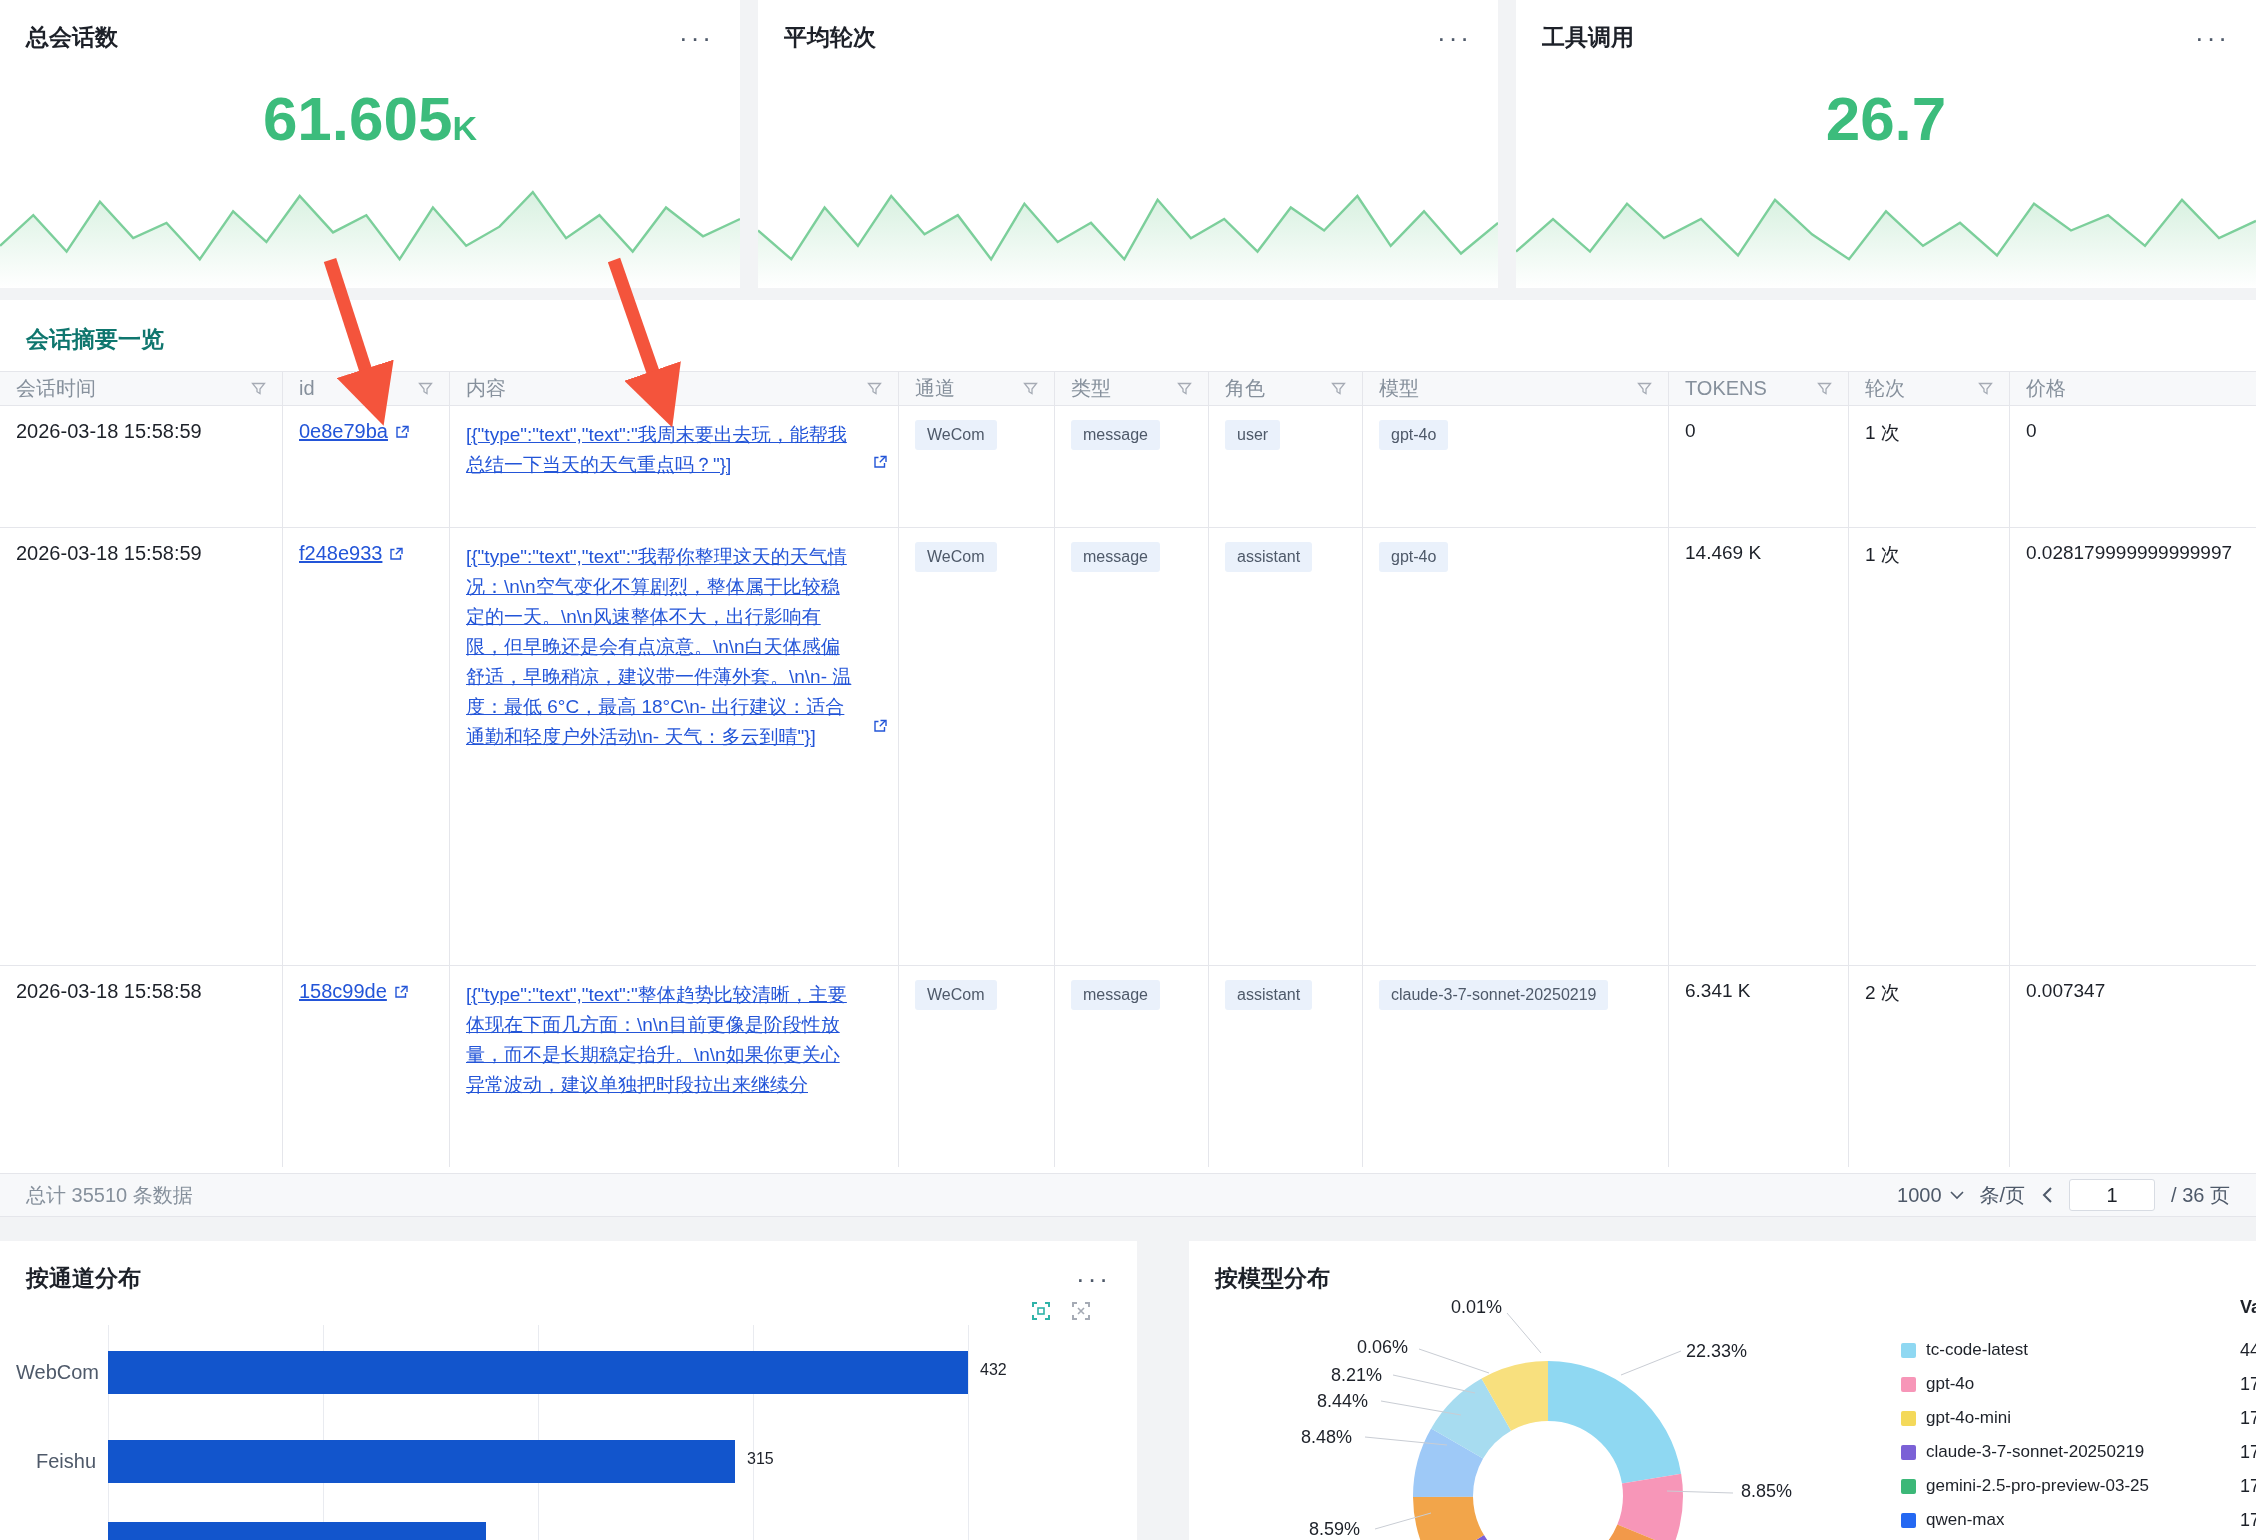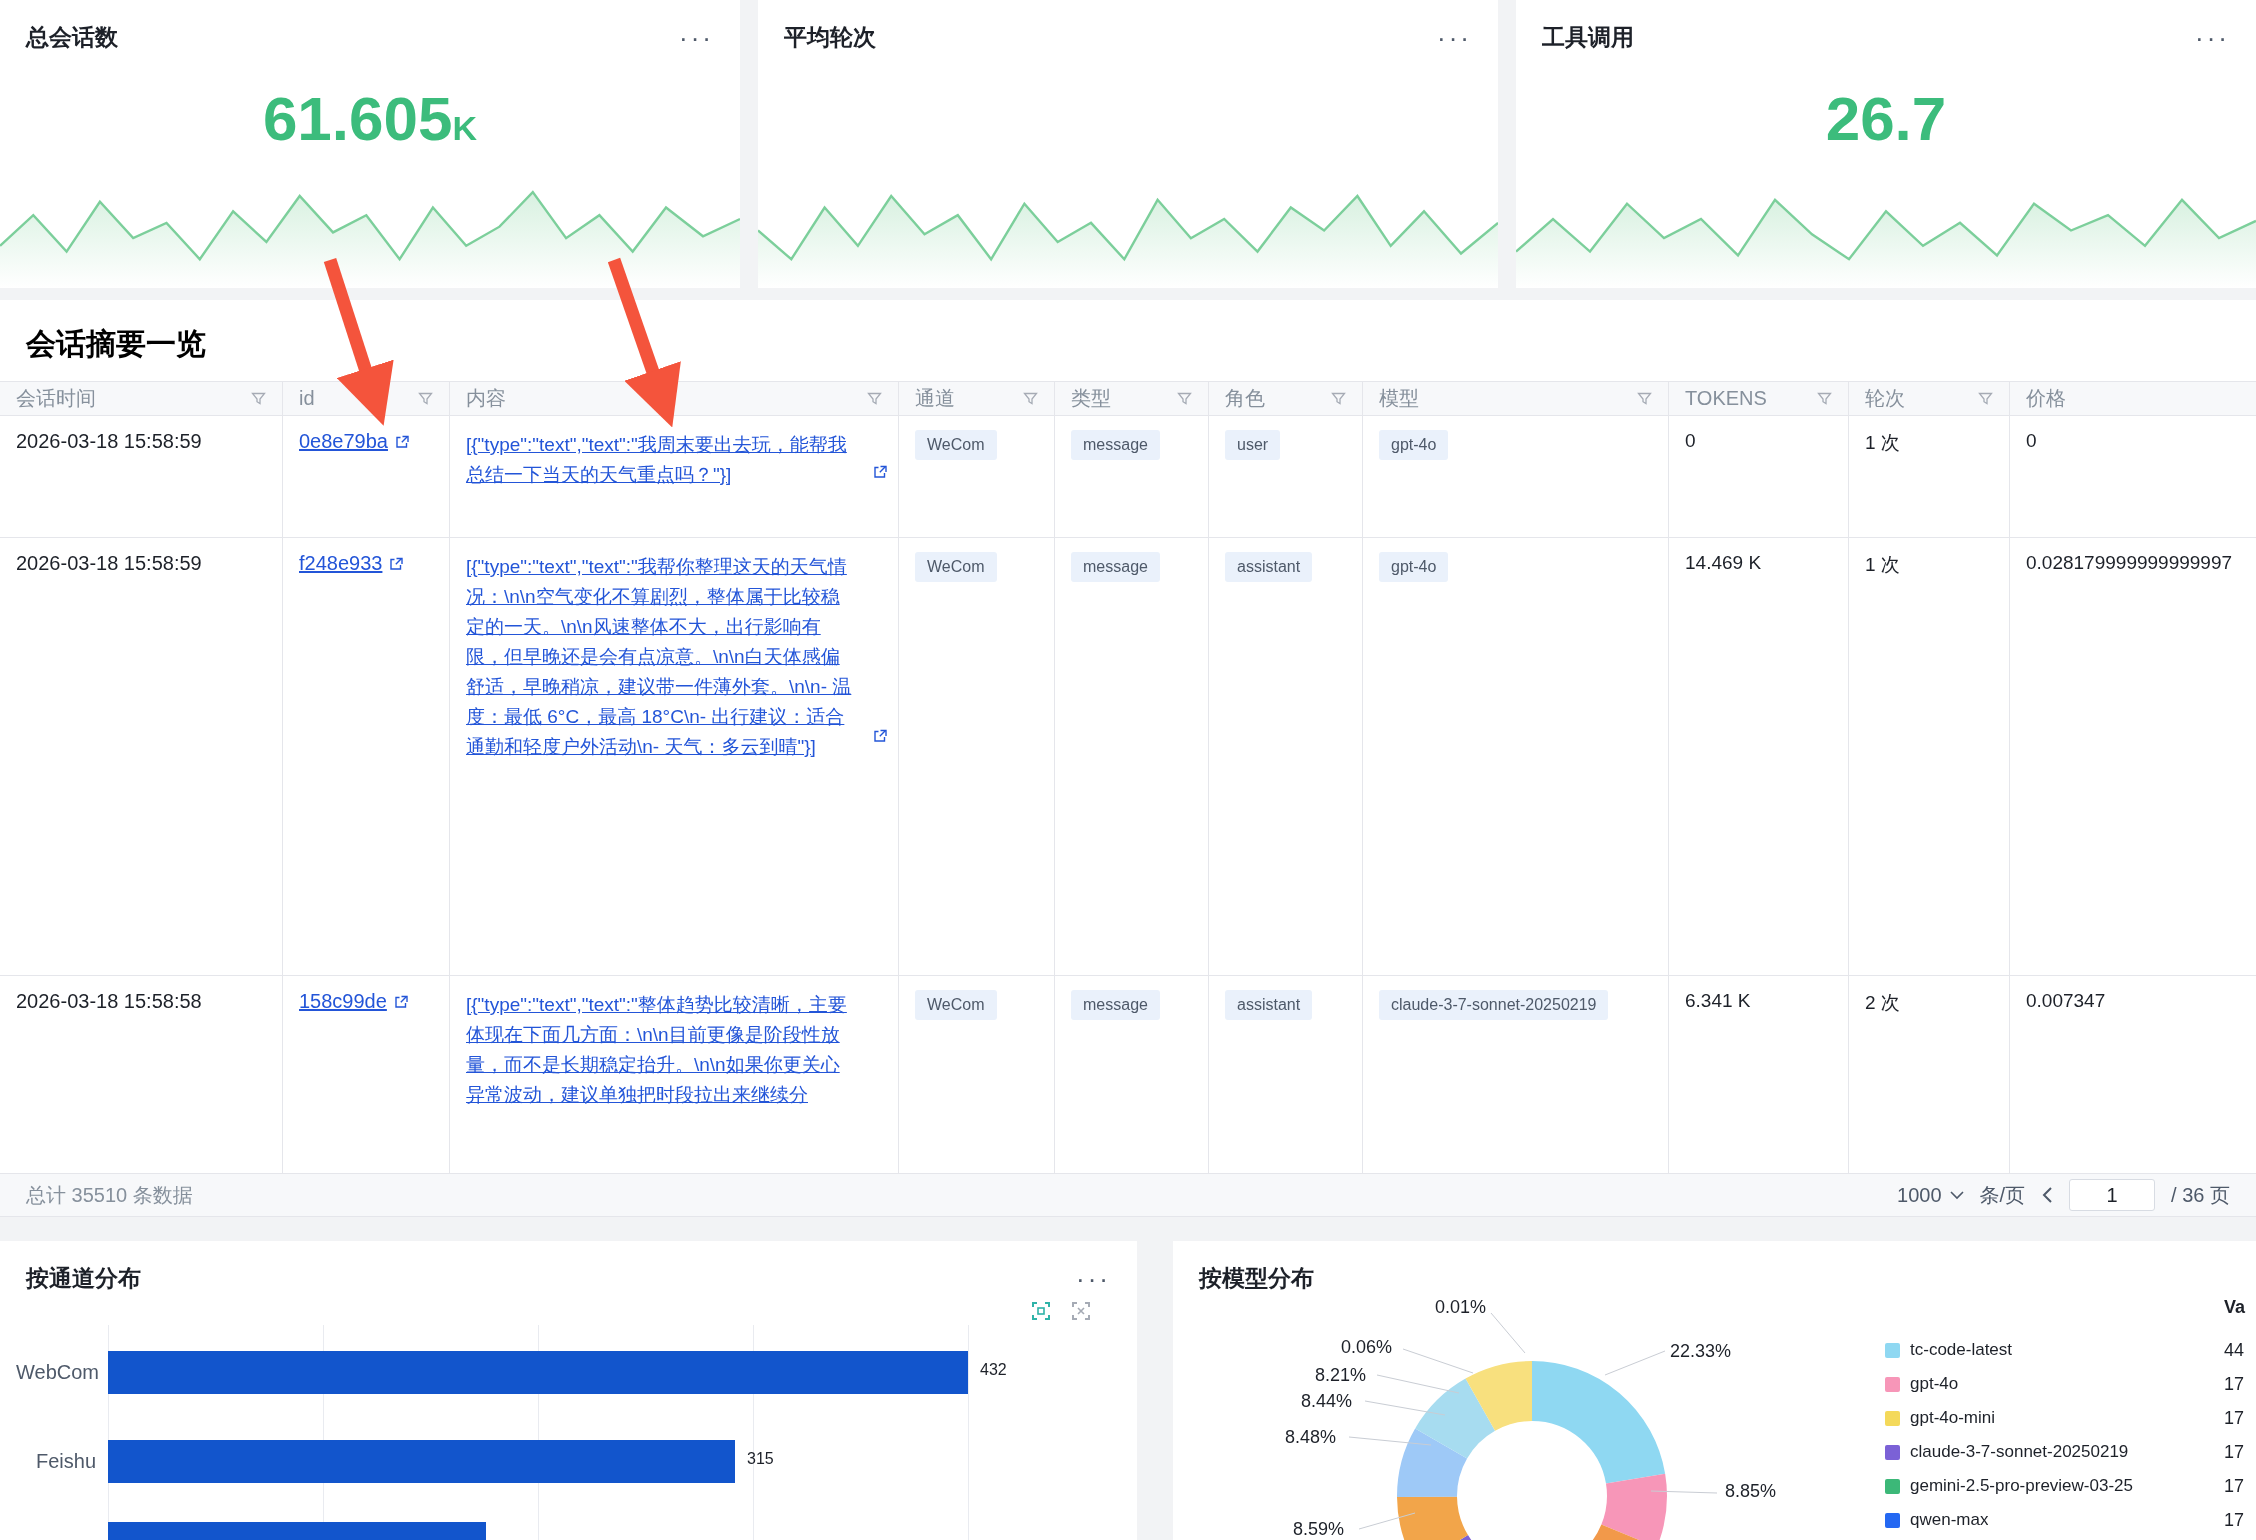--- a/index.html
+++ b/index.html
@@ -12,21 +12,21 @@
   .kpi-card { flex:1; background:#fff; position:relative; padding:22px 26px 0; overflow:hidden; }
   .kpi-head { display:flex; justify-content:space-between; align-items:center; }
   .kpi-title { font-size:23px; font-weight:bold; color:#1d2129; }
   .kpi-menu { font-size:26px; color:#4e5969; letter-spacing:3px; cursor:pointer; line-height:10px; }
   .kpi-value { text-align:center; margin-top:30px; font-size:62px; font-weight:bold; color:#3cbc7c; position:relative; z-index:2; }
   .kpi-suffix { font-size:34px; font-weight:bold; }
   .kpi-spark { position:absolute; left:0; right:0; bottom:0; height:115px; width:100%; z-index:1; }
 
   
   .table-card { position:absolute; left:0; top:300px; width:2256px; height:873px; background:#fff; padding-top:24px; overflow:hidden; }
-  .table-title { font-size:30px; font-weight:bold; color:#000000; margin:0 0 16px 26px; }
+  .table-title { font-size:23px; font-weight:bold; color:#0f766e; margin:0 0 16px 26px; }
   .tbl { --cols:283px 167px 449px 156px 154px 154px 306px 180px 161px minmax(0,1fr); }
   .tbl-header { display:grid; grid-template-columns:var(--cols); background:#f7f8fa; height:35px; border-top:1px solid #e5e6eb; border-bottom:1px solid #e5e6eb; }
   .th { display:flex; align-items:center; justify-content:space-between; padding:0 16px; color:#86909c; font-size:20px; border-right:1px solid #e5e6eb; overflow:hidden; }
   .th:last-child { border-right:none; }
   .th .funnel { flex:none; cursor:pointer; margin-left:8px; }
   .tbl-body { height:761px; overflow:hidden; }
   .tbl-row { display:grid; grid-template-columns:var(--cols); overflow:hidden; background:#fff; }
   .td { border-right:1px solid #e5e6eb; border-bottom:1px solid #e5e6eb; padding:14px 16px; font-size:20px; color:#1d2129; position:relative; overflow:hidden; }
   .td:last-child { border-right:none; }
   .id-link { color:#2355d8; text-decoration:underline; font-size:20px; cursor:pointer; white-space:nowrap; }
@@ -38,21 +38,21 @@
 
   
   .pagination { position:absolute; left:0; top:1173px; width:2256px; height:44px; background:#f7f8fa; border-top:1px solid #e5e6eb; border-bottom:1px solid #e5e6eb; display:flex; align-items:center; justify-content:space-between; padding:0 26px; }
   .total-count { color:#86909c; font-size:20px; }
   .pager { display:flex; align-items:center; gap:16px; color:#4e5969; font-size:20px; }
   .page-size { display:flex; align-items:center; gap:8px; cursor:pointer; }
   .prev-btn { cursor:pointer; display:flex; align-items:center; }
   .page-input { width:86px; height:32px; text-align:center; border:1px solid #d8dce3; border-radius:3px; font-size:20px; color:#1d2129; background:#fff; font-family:"Liberation Sans", sans-serif; }
 
   
-  .bottom-row { position:absolute; left:0; top:1241px; width:2256px; height:299px; display:flex; gap:36px; }
+  .bottom-row { position:absolute; left:0; top:1241px; width:2256px; height:299px; display:flex; gap:52px; }
   .chart-card { background:#fff; position:relative; overflow:hidden; }
   .left-card { width:1137px; }
   .right-card { flex:1; }
   .chart-title-row { position:absolute; left:26px; right:26px; top:22px; display:flex; justify-content:space-between; align-items:center; z-index:3; }
   .chart-title { font-size:23px; font-weight:bold; color:#1d2129; }
   .chart-menu { font-size:26px; color:#4e5969; letter-spacing:3px; cursor:pointer; line-height:10px; }
   .plot-tools { position:absolute; right:44px; top:58px; display:flex; gap:16px; z-index:3; }
   .plot-tools svg { cursor:pointer; }
 
   .vline { position:absolute; width:1px; background:#e9ebf0; top:84px; bottom:0; }

